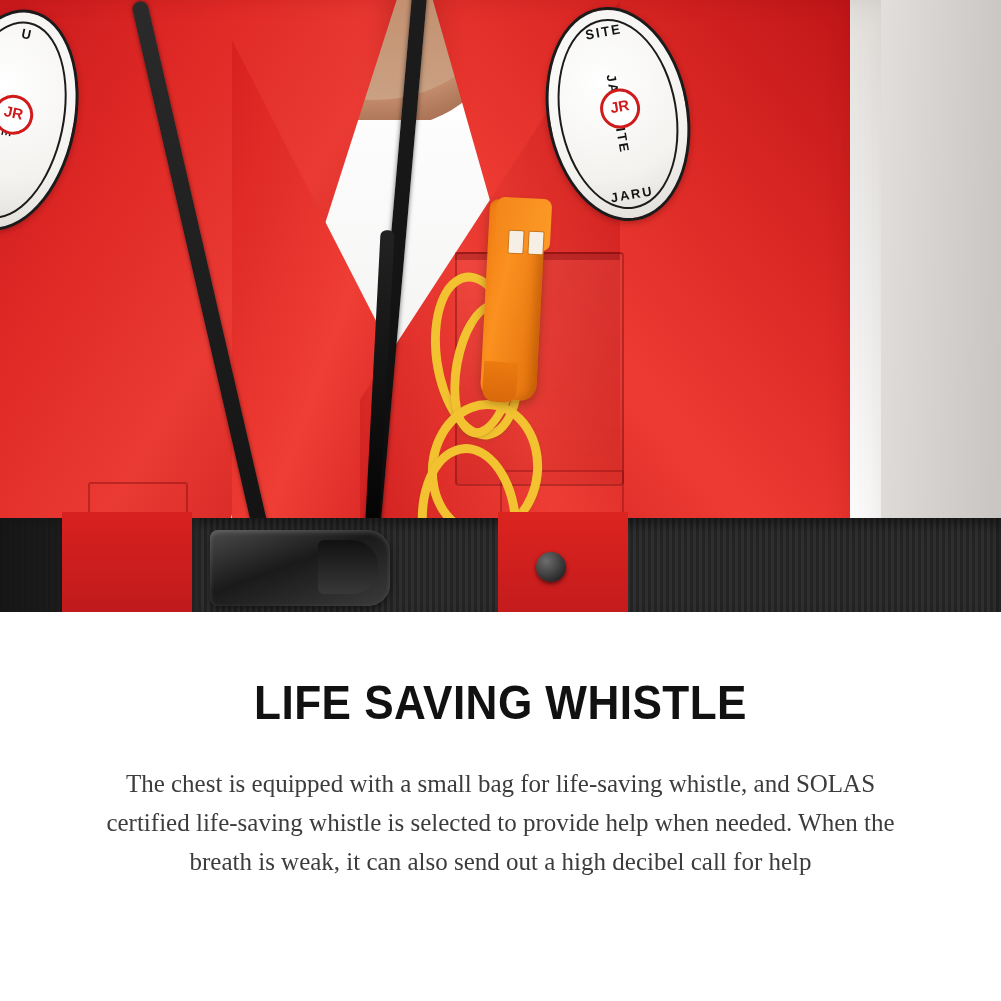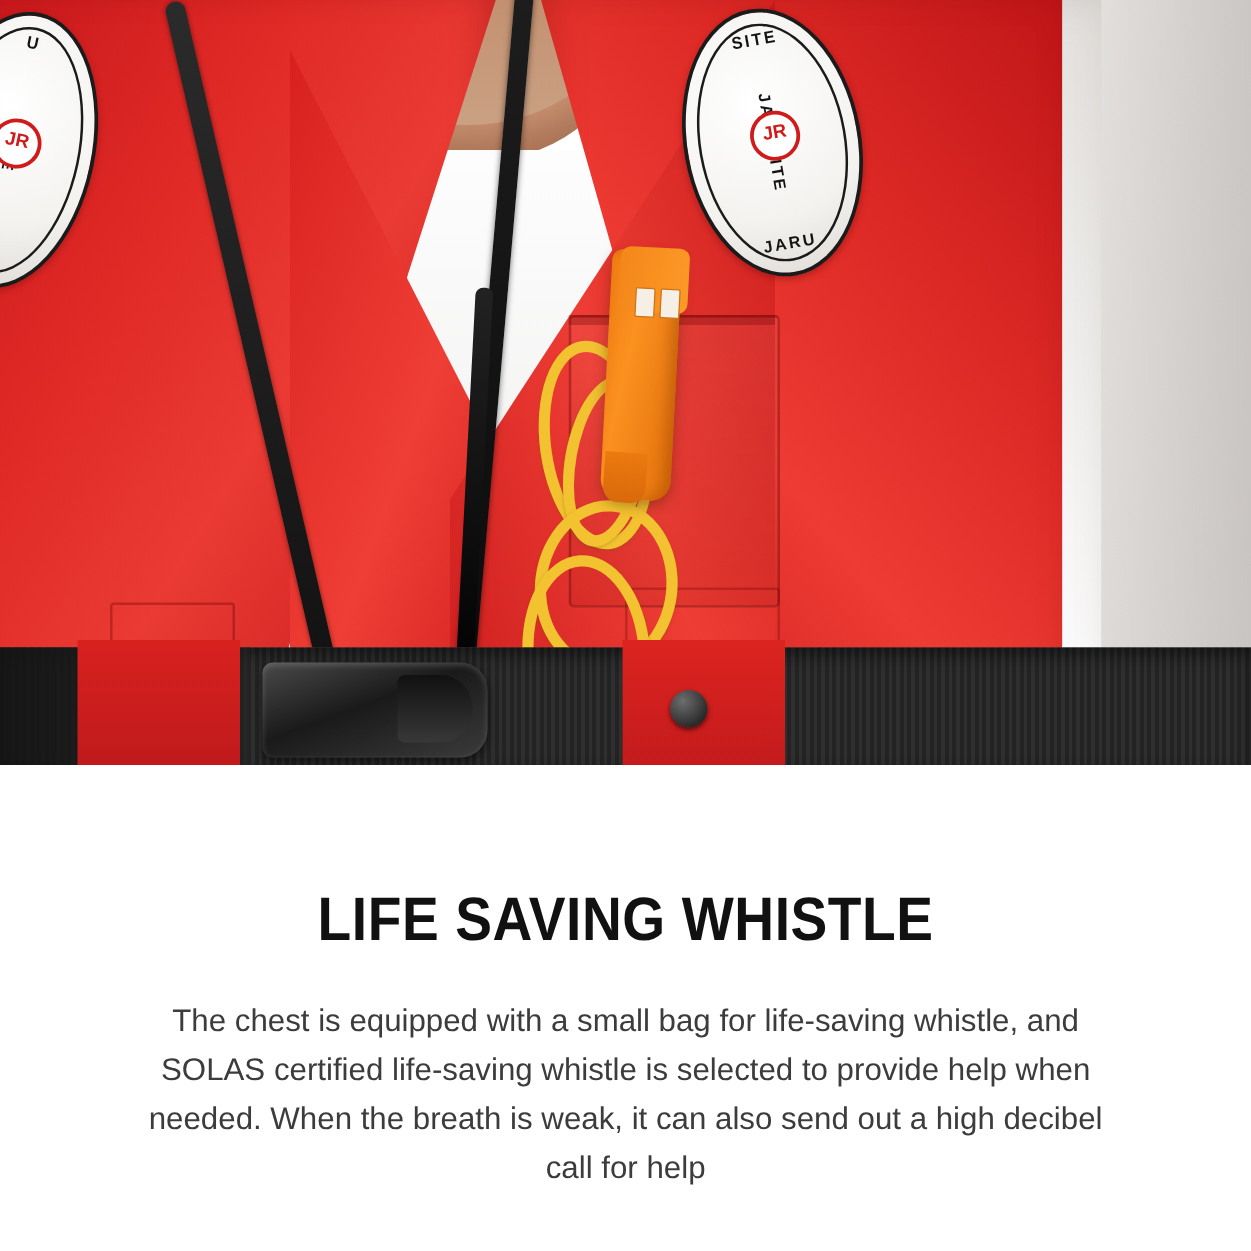--- a/index.html
+++ b/index.html
@@ -387,34 +387,34 @@
   }
 
   
   .text-area {
     position: relative;
     width: 1001px;
     height: 389px;
     background: #ffffff;
     text-align: center;
     box-sizing: border-box;
-    padding: 96px 60px 0 60px;
+    padding: 62px 60px 0 60px;
   }
   .headline {
     font-family: "Liberation Sans", sans-serif;
     font-weight: 700;
     font-size: 49px;
     letter-spacing: 0.5px;
     color: #111111;
     margin: 0 0 34px 0;
     transform: scaleX(.9);
     white-space: nowrap;
   }
   .body-copy {
-    font-family: Liberation Sans, sans-serif;
+    font-family: Liberation Serif, serif;
     font-size: 25px;
     line-height: 39px;
     color: #3c3c3c;
     margin: 0 auto;
     max-width: 790px;
   }
 </style>
 </head>
 <body>
 

